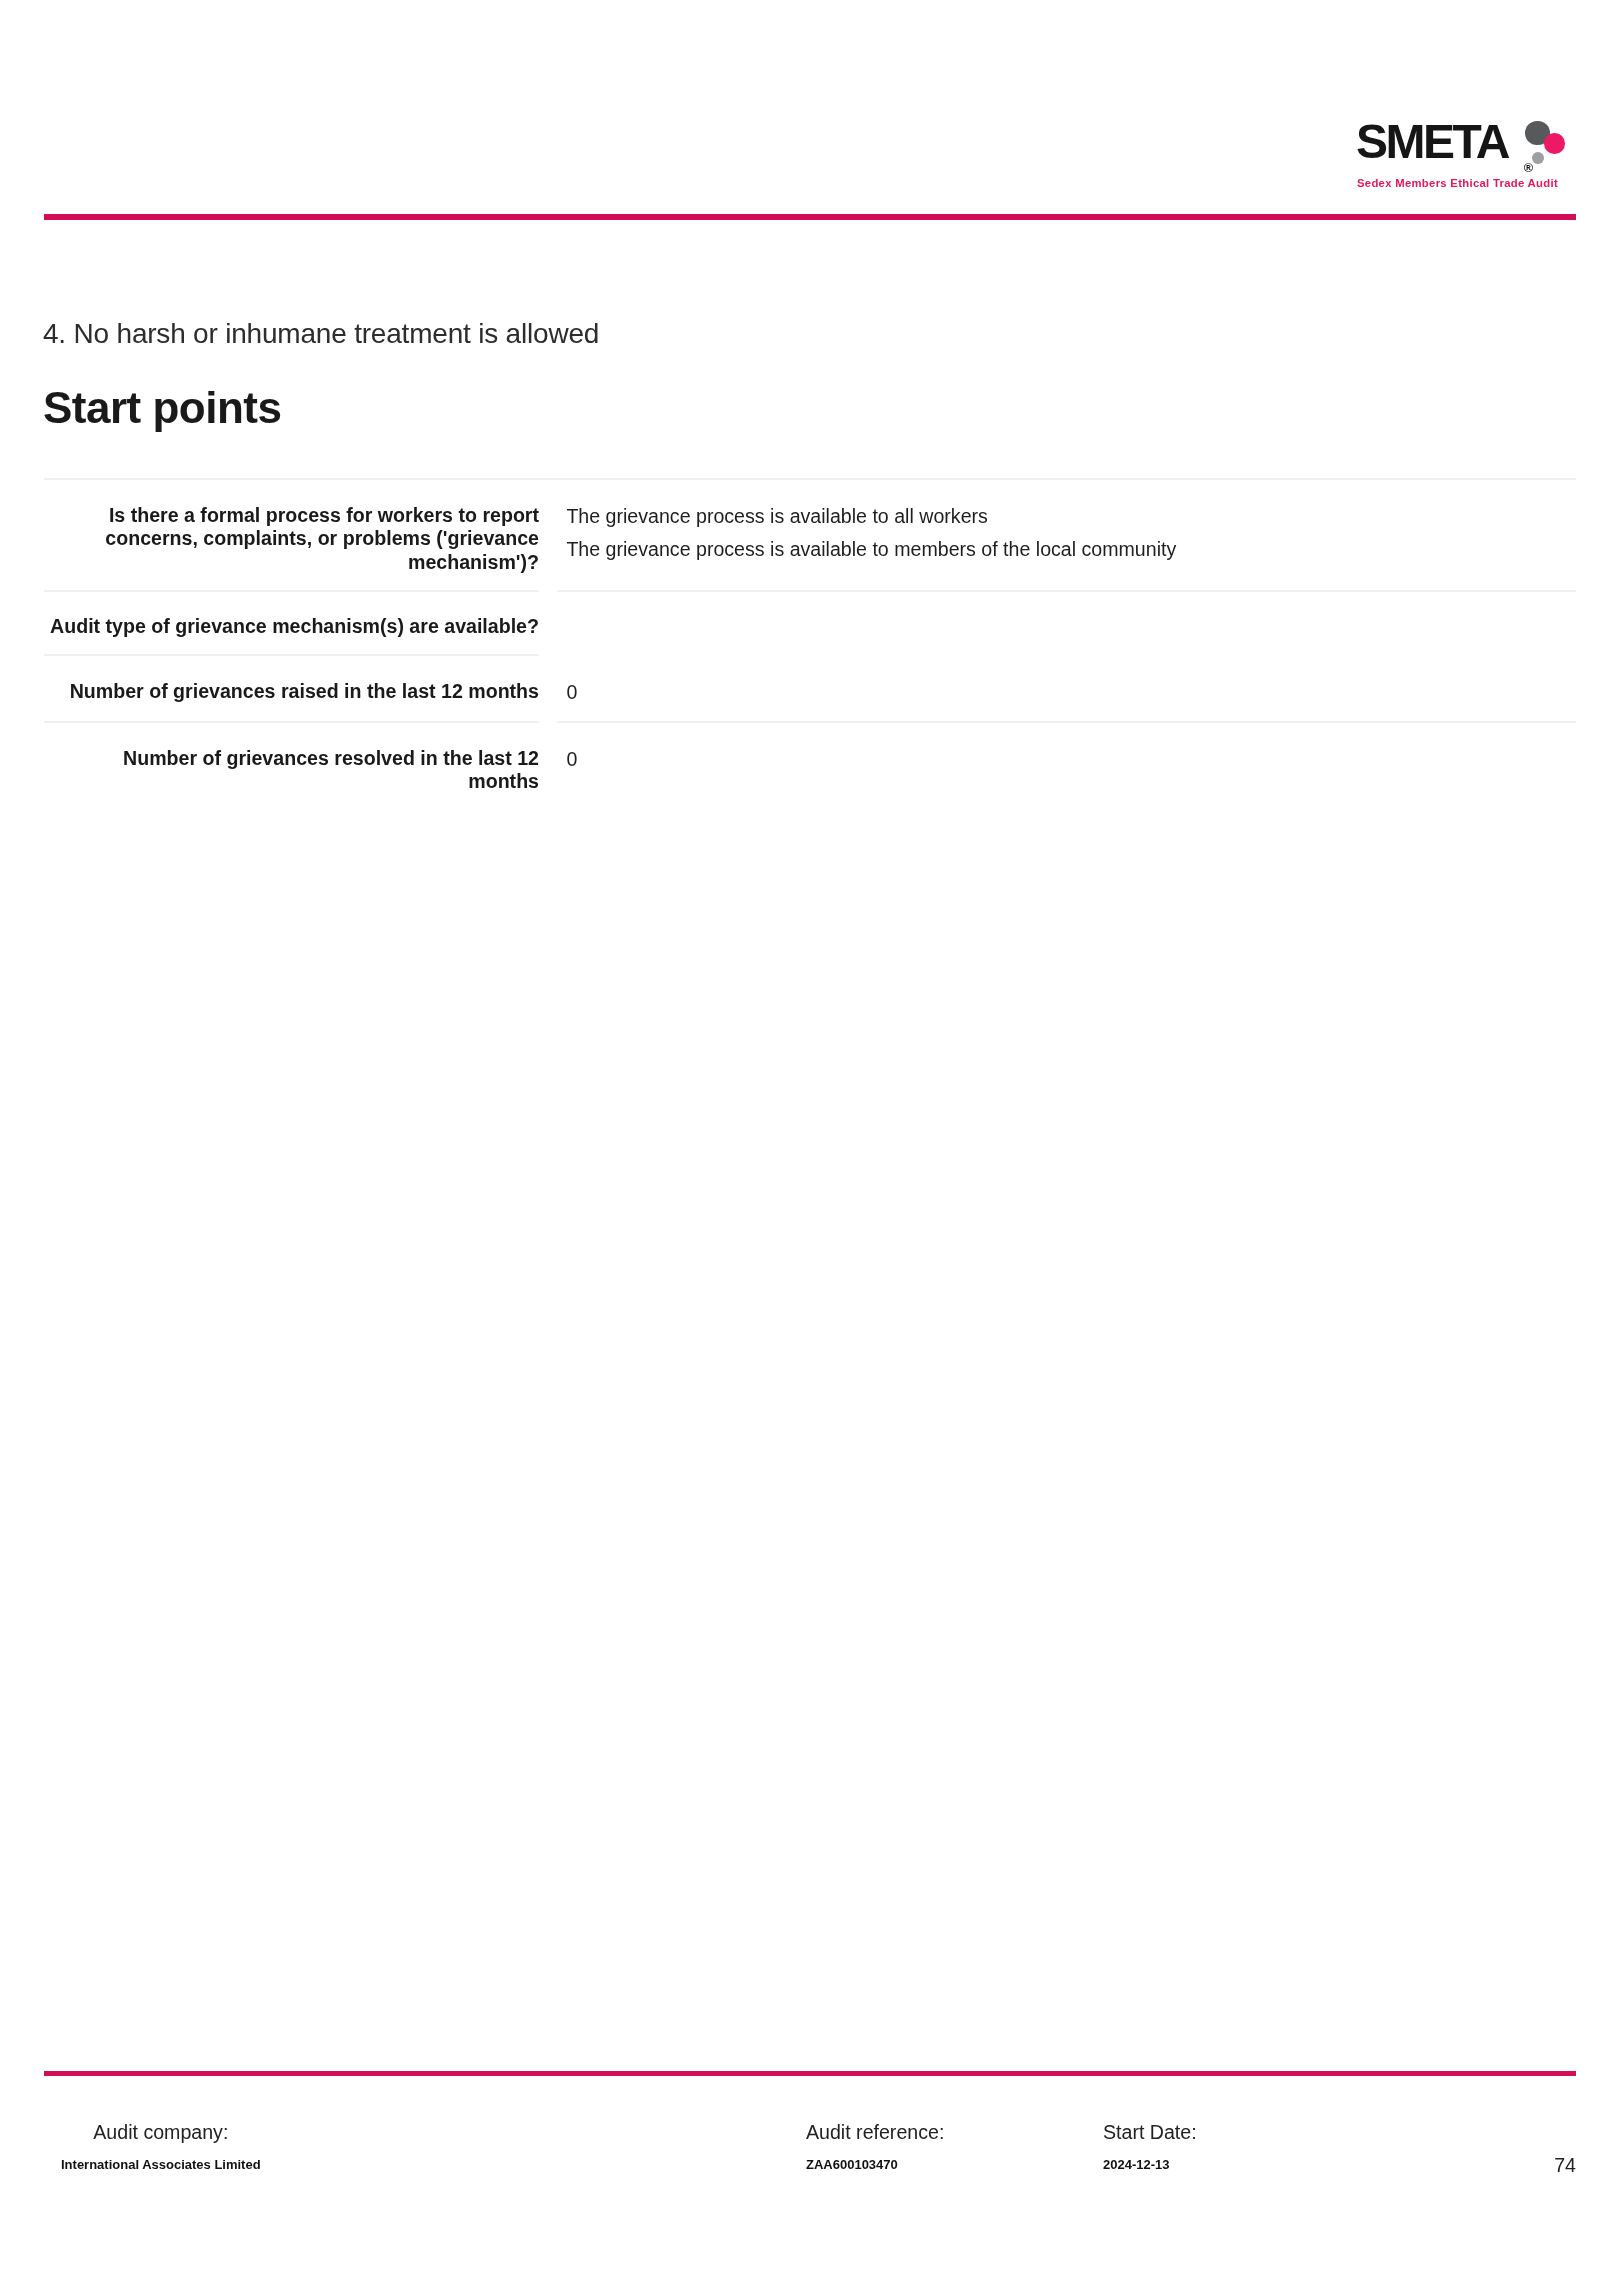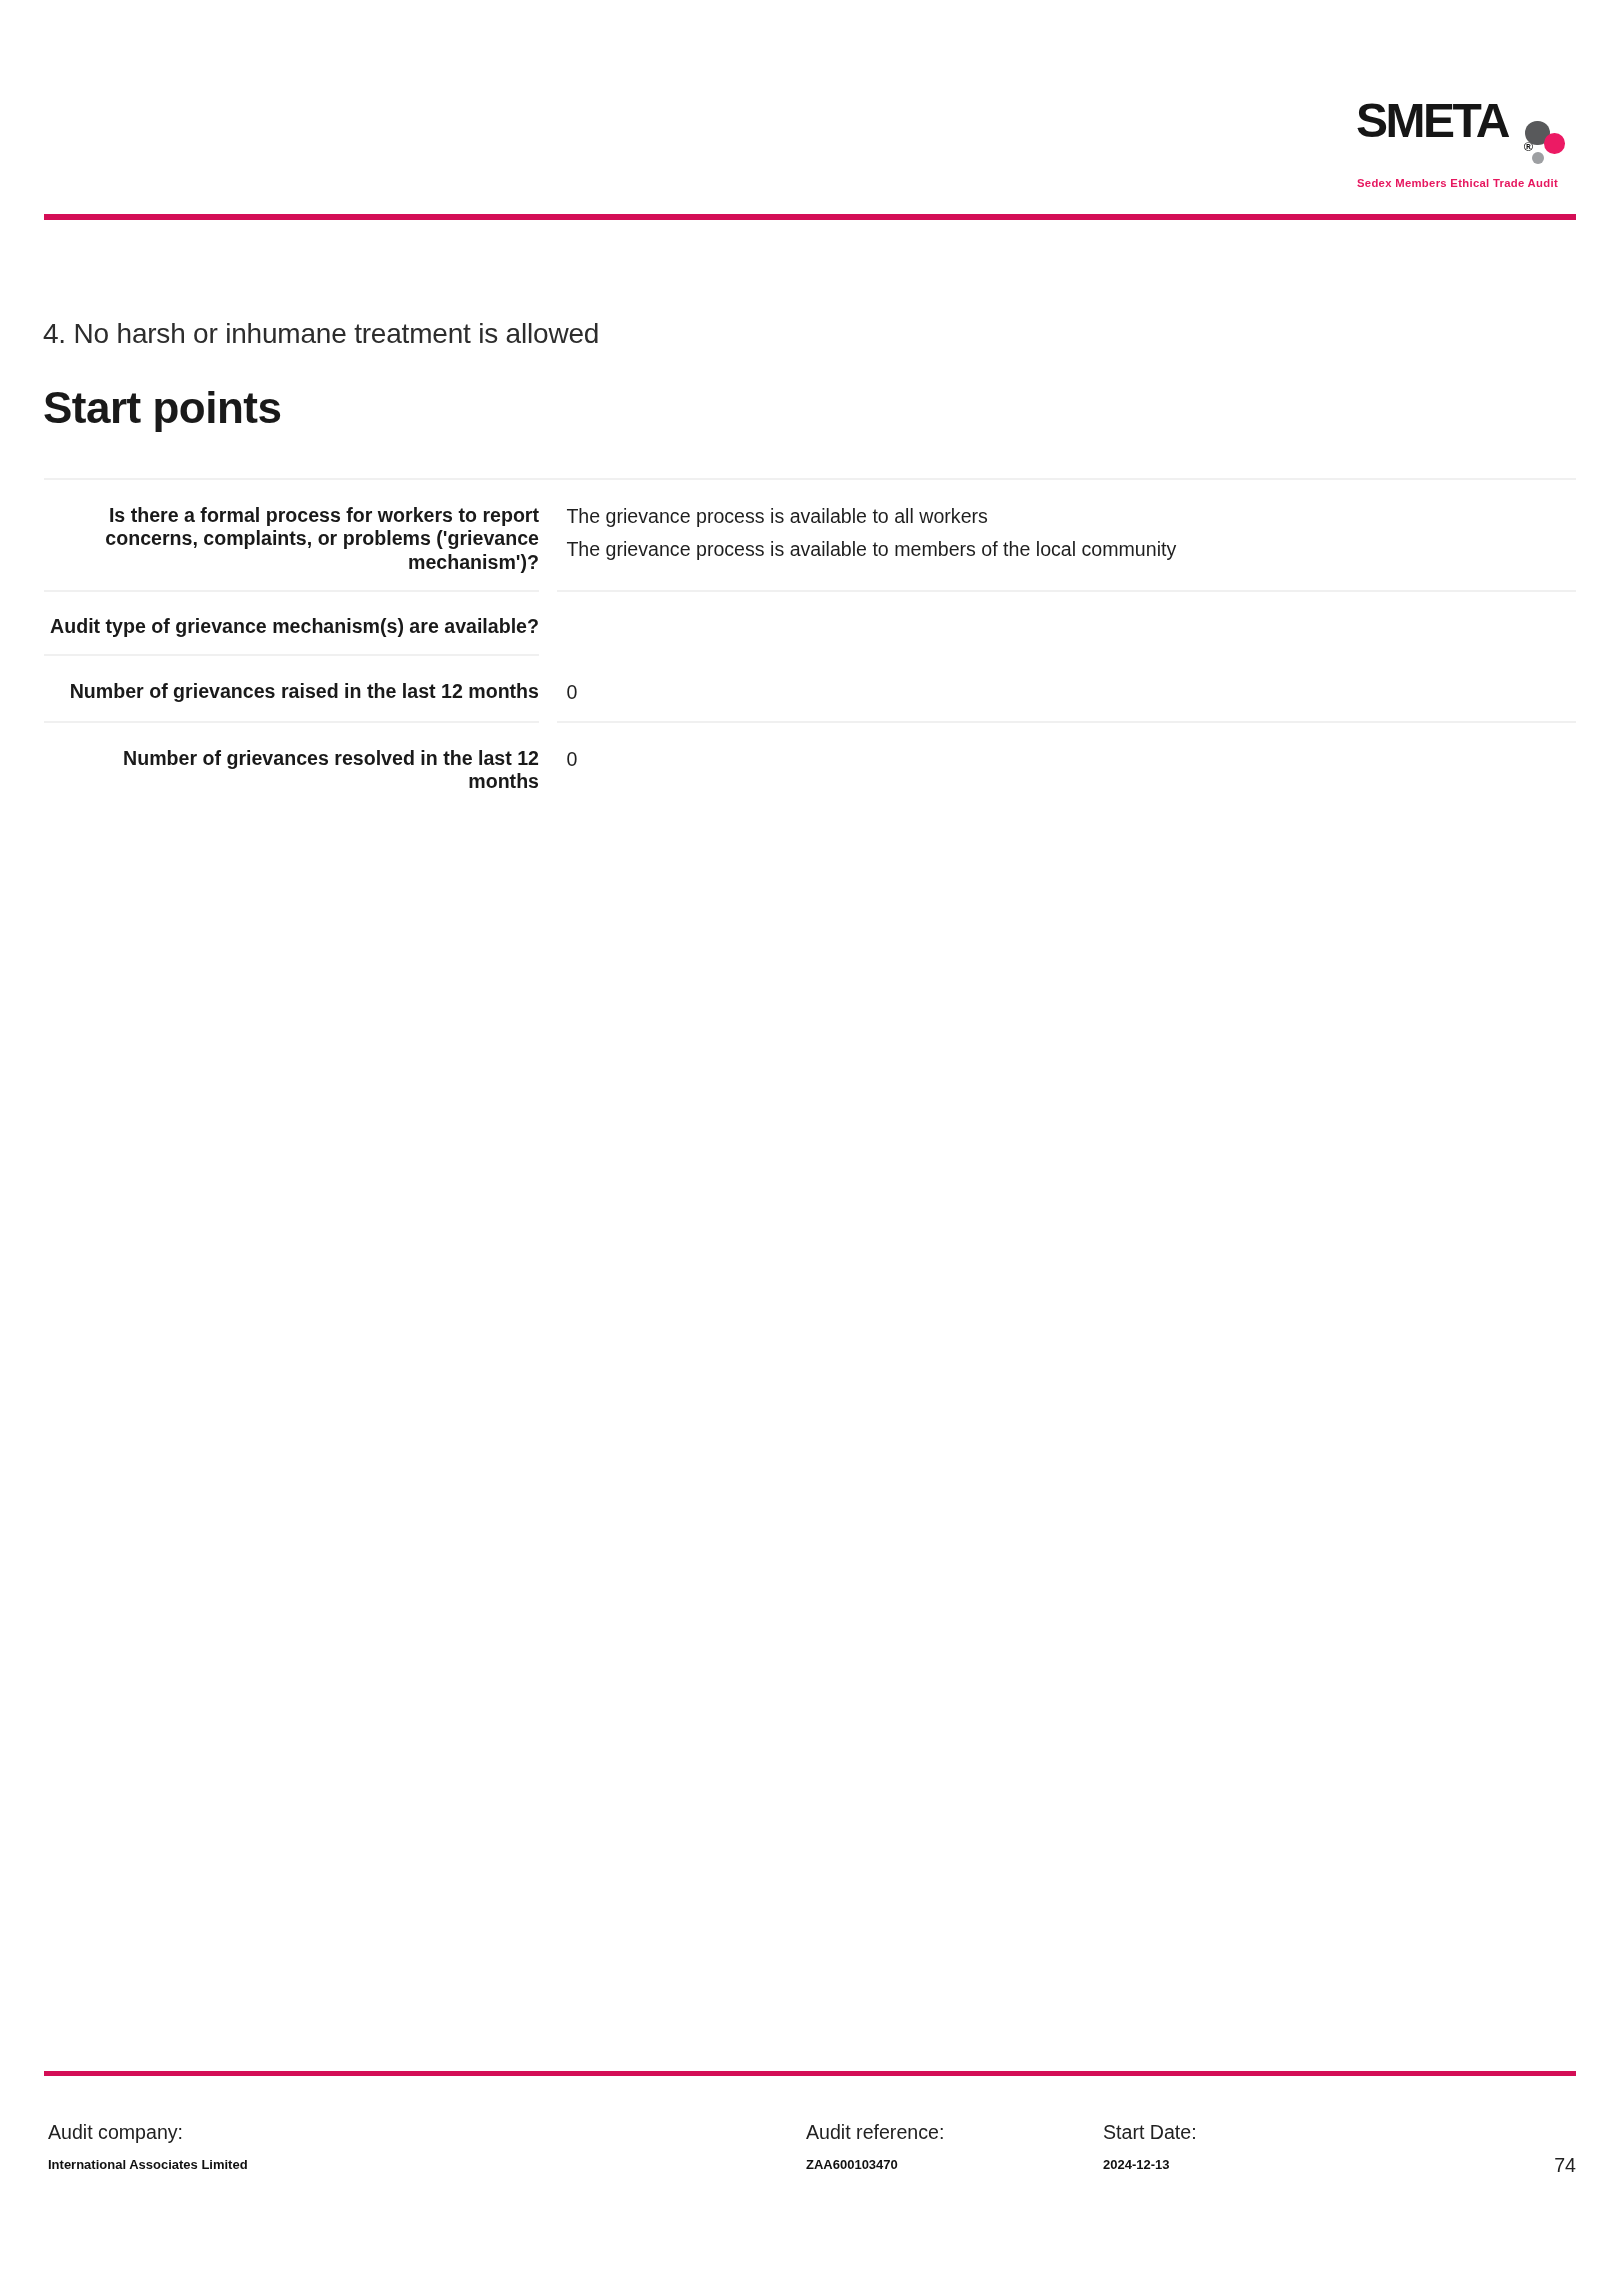--- a/index.html
+++ b/index.html
@@ -20,21 +20,21 @@
   .logo {
     position: absolute;
     top: 94px;
     left: 1356px;
     width: 221px;
     height: 102px;
   }
   .logo-word {
     position: absolute;
     left: 0;
-    top: 3px;
+    top: 24px;
     font-size: 48px;
     font-weight: 800;
     letter-spacing: -2.5px;
     color: #161616;
     line-height: 1;
     white-space: nowrap;
   }
   .logo-reg {
     font-size: 12.7px;
     font-weight: 700;
@@ -132,21 +132,21 @@
     background: #d40e56;
   }
   .footer {
     position: absolute;
     left: 44px;
     right: 44px;
     top: 2120px;
     height: 69px;
   }
   .footer-block { position: absolute; top: 0; }
-  .footer-block-company   { left: 4px; }
+  .footer-block-company   { left: 17px; text-align: center; }
   .footer-block-reference { left: 762px; }
   .footer-block-date      { left: 1059px; }
   .footer-label {
     font-size: 19.6px;
     font-weight: 400;
     color: #222222;
     line-height: 24.5px;
   }
   .footer-value {
     margin-top: 8.8px;

